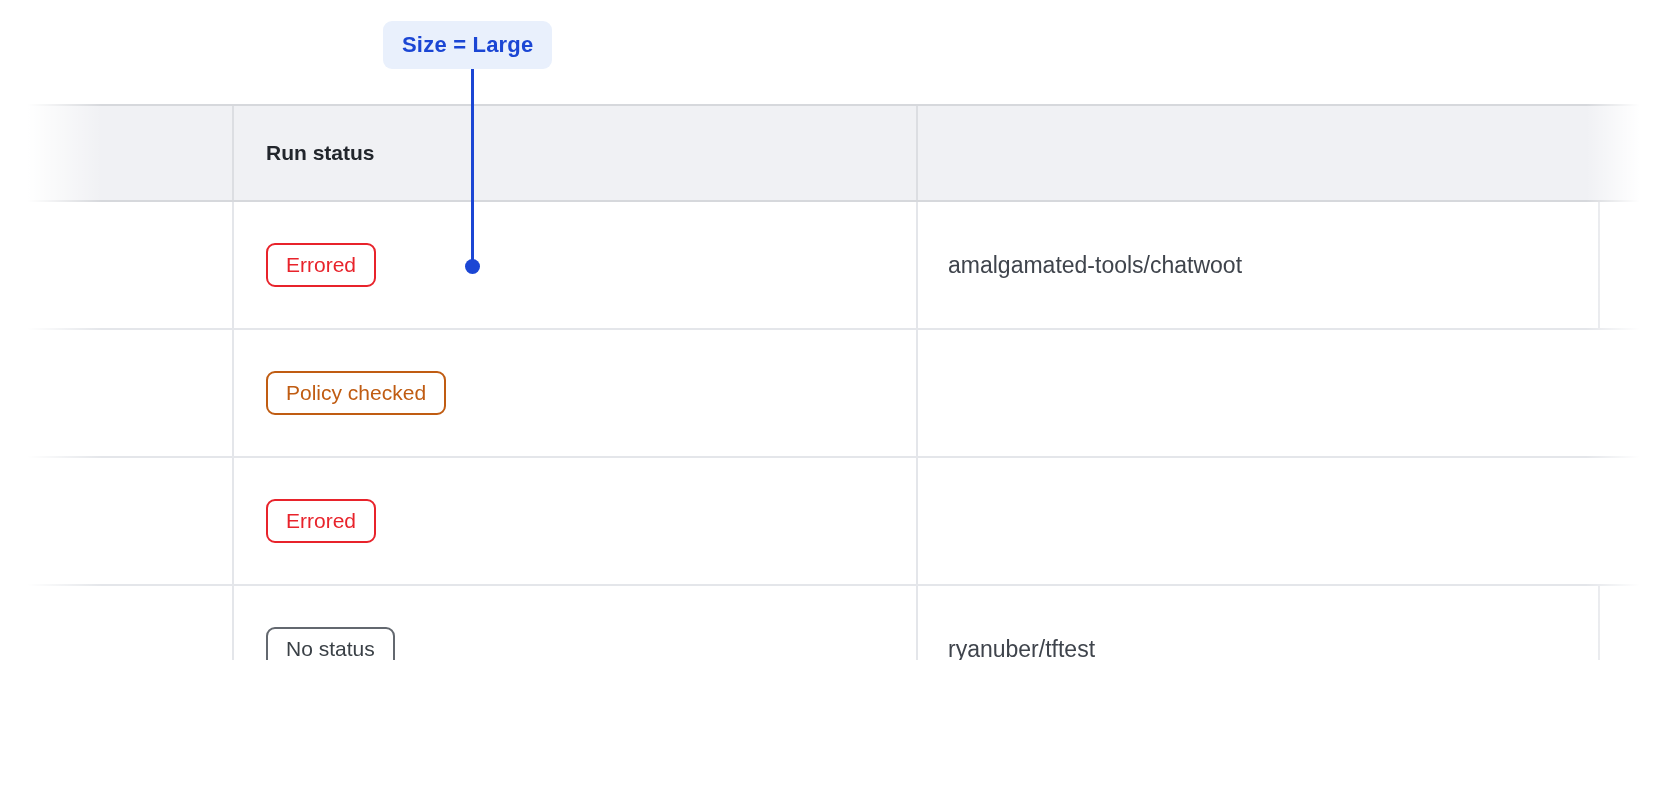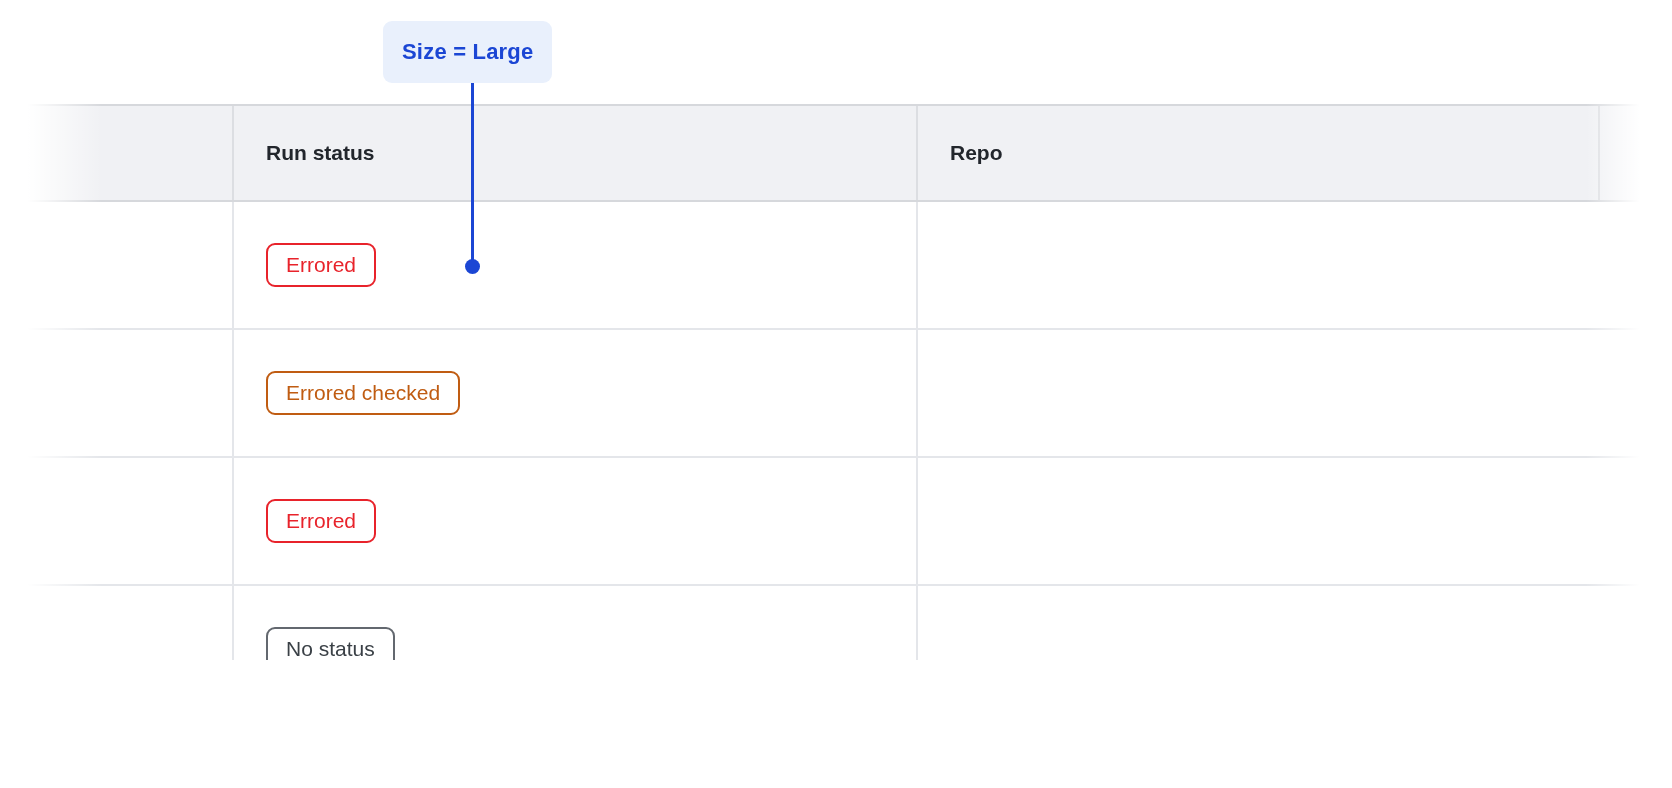--- a/index.html
+++ b/index.html
@@ -5,21 +5,21 @@
   html,body{margin:0;padding:0;}
   body{
     width:1672px;height:788px;position:relative;overflow:hidden;
     background:#ffffff;
     font-family:"Liberation Sans","DejaVu Sans",sans-serif;
     -webkit-font-smoothing:antialiased;
   }
   
   .annotation-pill{
     position:absolute;left:383px;top:21px;height:38px;
-    display:inline-flex;align-items:center;padding:12px 19px;
+    display:inline-flex;align-items:center;padding:5px 19px;
     border-radius:9px;font-size:22px;font-weight:600;letter-spacing:.2px;
     background:var(--annotation-bg);color:var(--annotation-blue);
     z-index:40;
   }
   .pointer-line{
     position:absolute;left:471px;top:58px;width:3px;height:202px;
     background:var(--annotation-blue);z-index:39;
   }
   .pointer-dot{
     position:absolute;left:465px;top:259px;width:15px;height:15px;
@@ -80,52 +80,57 @@
 <div class="annotation-pill">
   <span>Size = Large</span>
 </div>
 <div class="pointer-line"></div>
 <div class="pointer-dot"></div>
 
 <div class="table-wrap">
   <div class="thead">
     <div class="th"></div>
     <div class="th">Run status</div>
-    <div class="th">Repo</div>
     <div class="th"></div>
   </div>
   <div id="tbody">
   <div class="trow">
     <div class="td"></div>
     <div class="td status-cell">
       <span class="badge" style="color: rgb(232, 35, 43); border-color: rgb(232, 35, 43);">Errored</span>
     </div>
+    <div class="td repo-cell">
+      <span>amalgamated-tools/chatwoot</span>
+    </div>
     <div class="td"></div>
   </div>
 
   <div class="trow">
     <div class="td"></div>
     <div class="td status-cell">
-      <span class="badge" style="color: rgb(192, 92, 18); border-color: rgb(192, 92, 18);">Errored checked</span>
+      <span class="badge" style="color: rgb(192, 92, 18); border-color: rgb(192, 92, 18);">Policy checked</span>
     </div>
     <div class="td"></div>
   </div>
 
   <div class="trow">
     <div class="td"></div>
     <div class="td status-cell">
       <span class="badge" style="color: rgb(232, 35, 43); border-color: rgb(232, 35, 43);">Errored</span>
     </div>
     <div class="td"></div>
   </div>
 
   <div class="trow">
     <div class="td"></div>
     <div class="td status-cell">
       <span class="badge" style="color: rgb(58, 64, 70); border-color: rgb(99, 104, 111);">No status</span>
+    </div>
+    <div class="td repo-cell">
+      <span>ryanuber/tftest</span>
     </div>
     <div class="td"></div>
   </div>
 
   <div class="trow">
     <div class="td"></div>
     <div class="td status-cell">
       <span class="badge" style="color: rgb(58, 64, 70); border-color: rgb(99, 104, 111);">No status</span>
     </div>
     <div class="td repo-cell">

